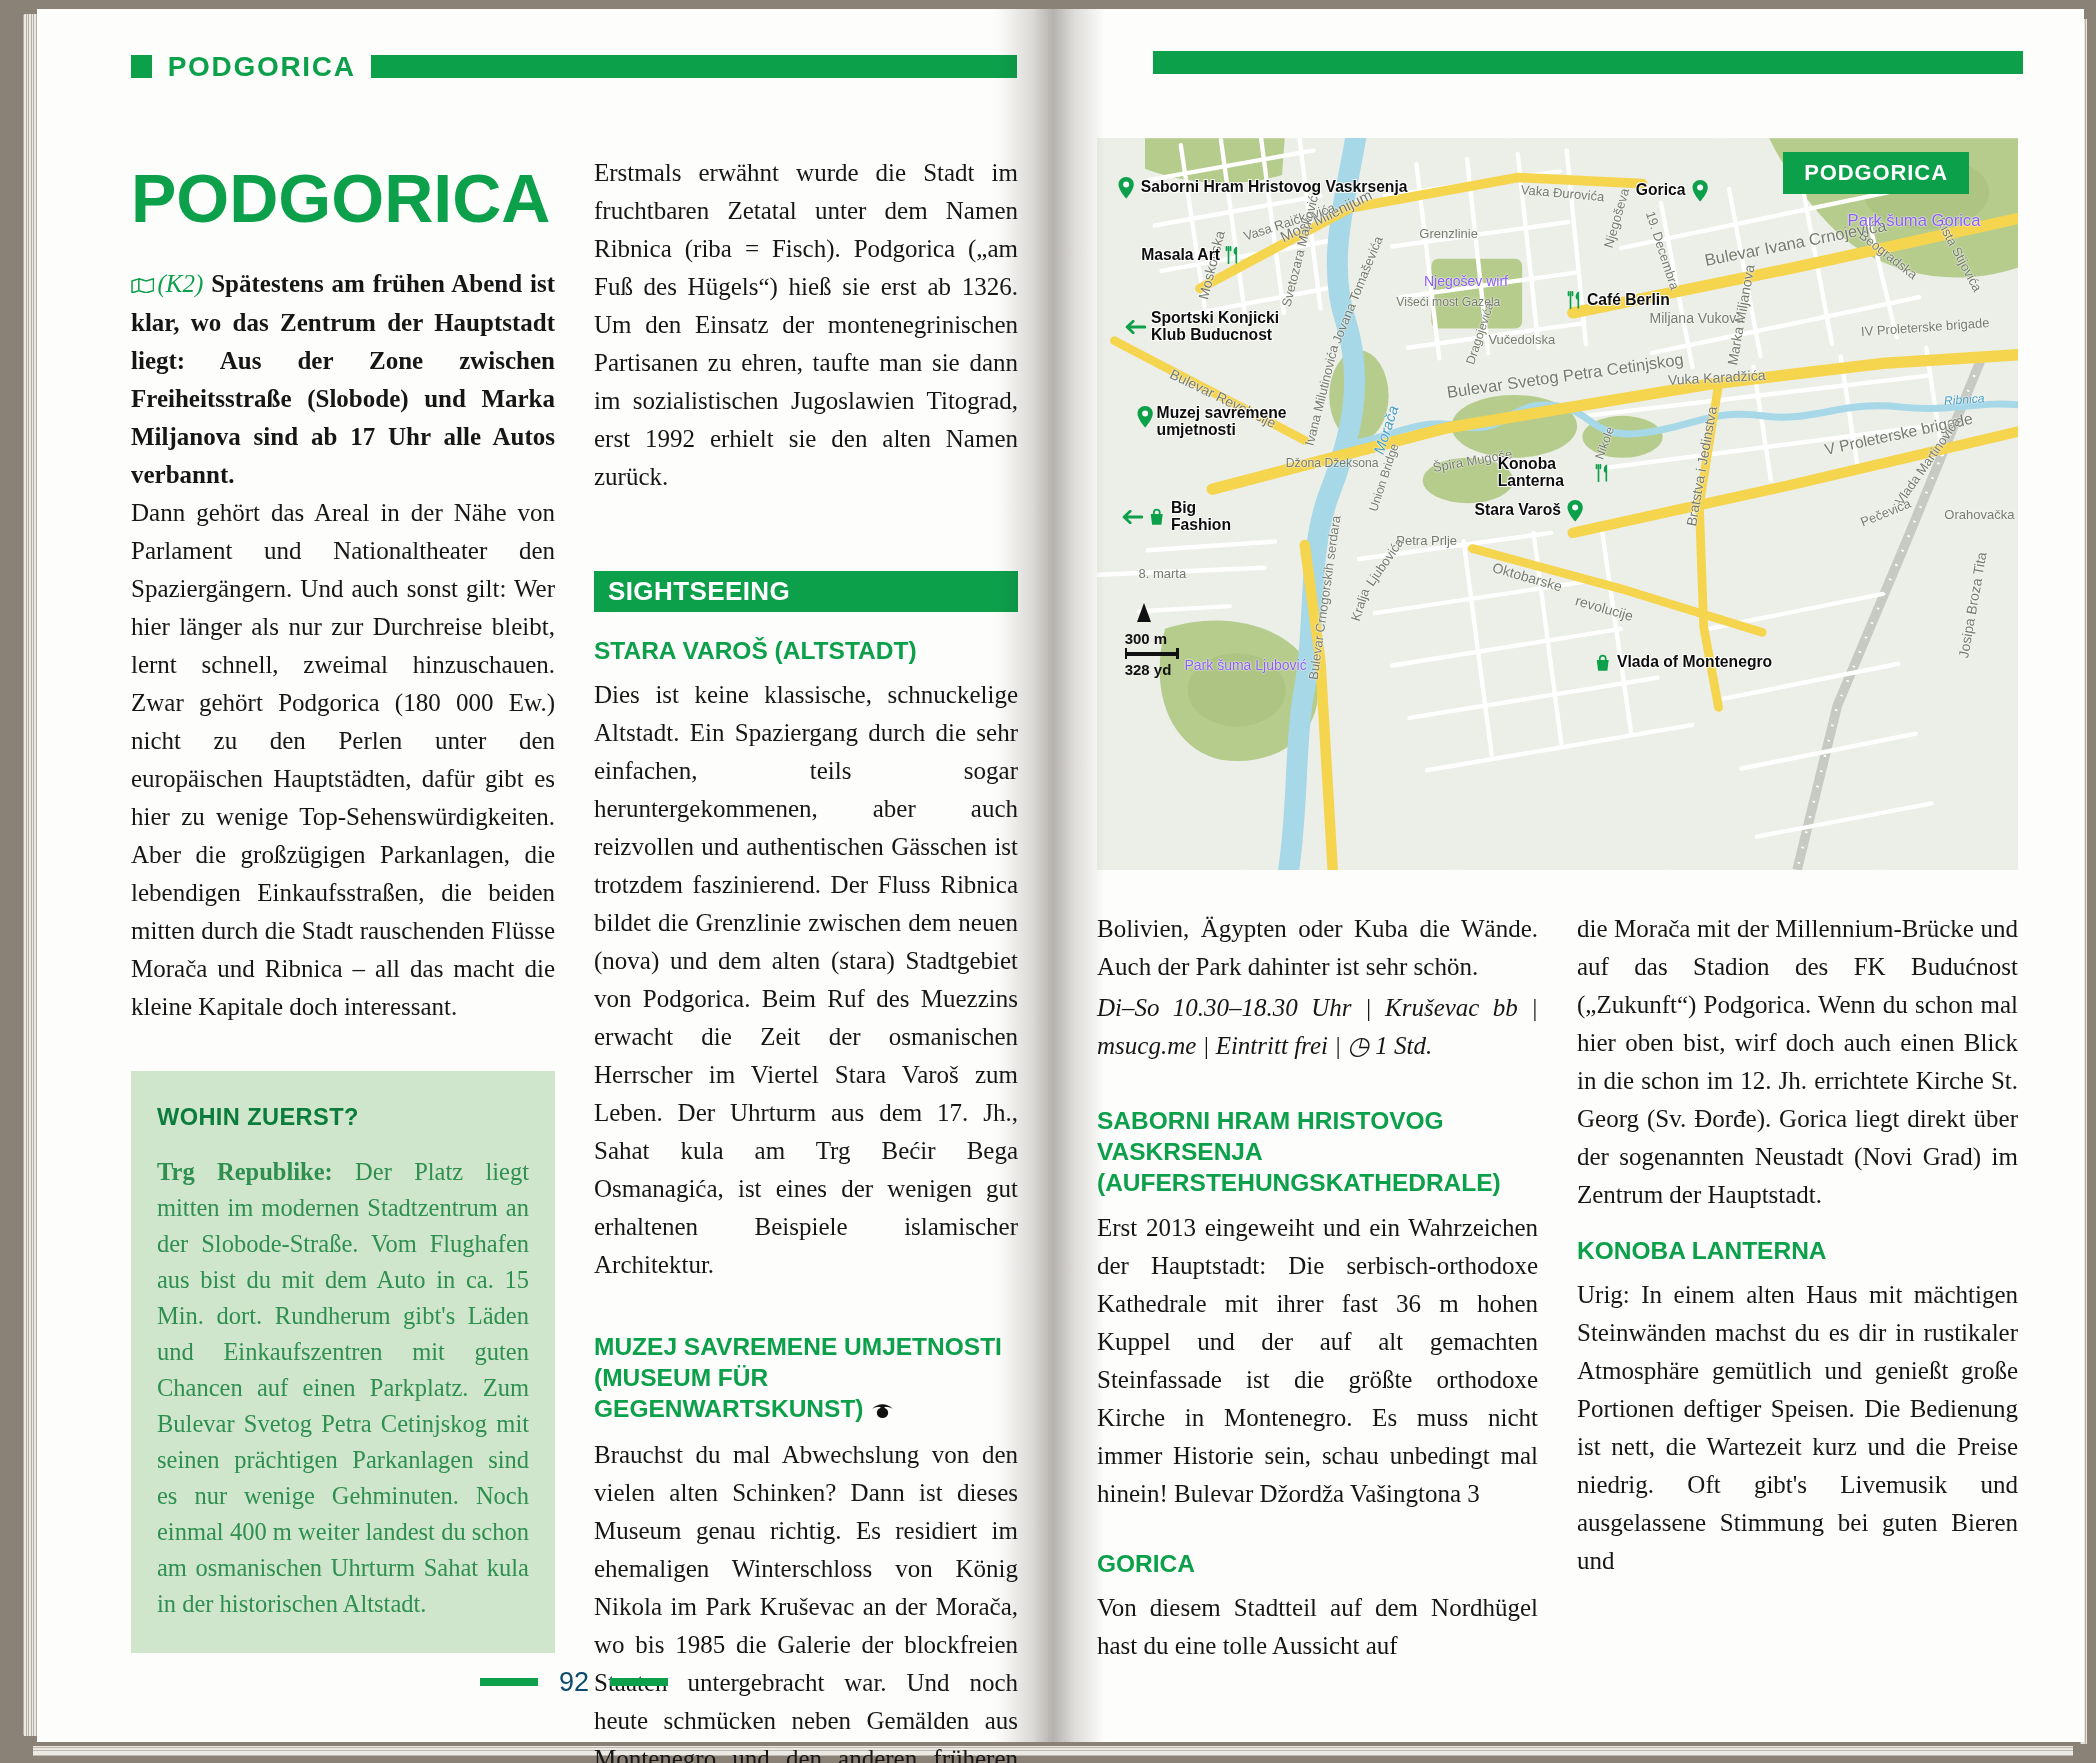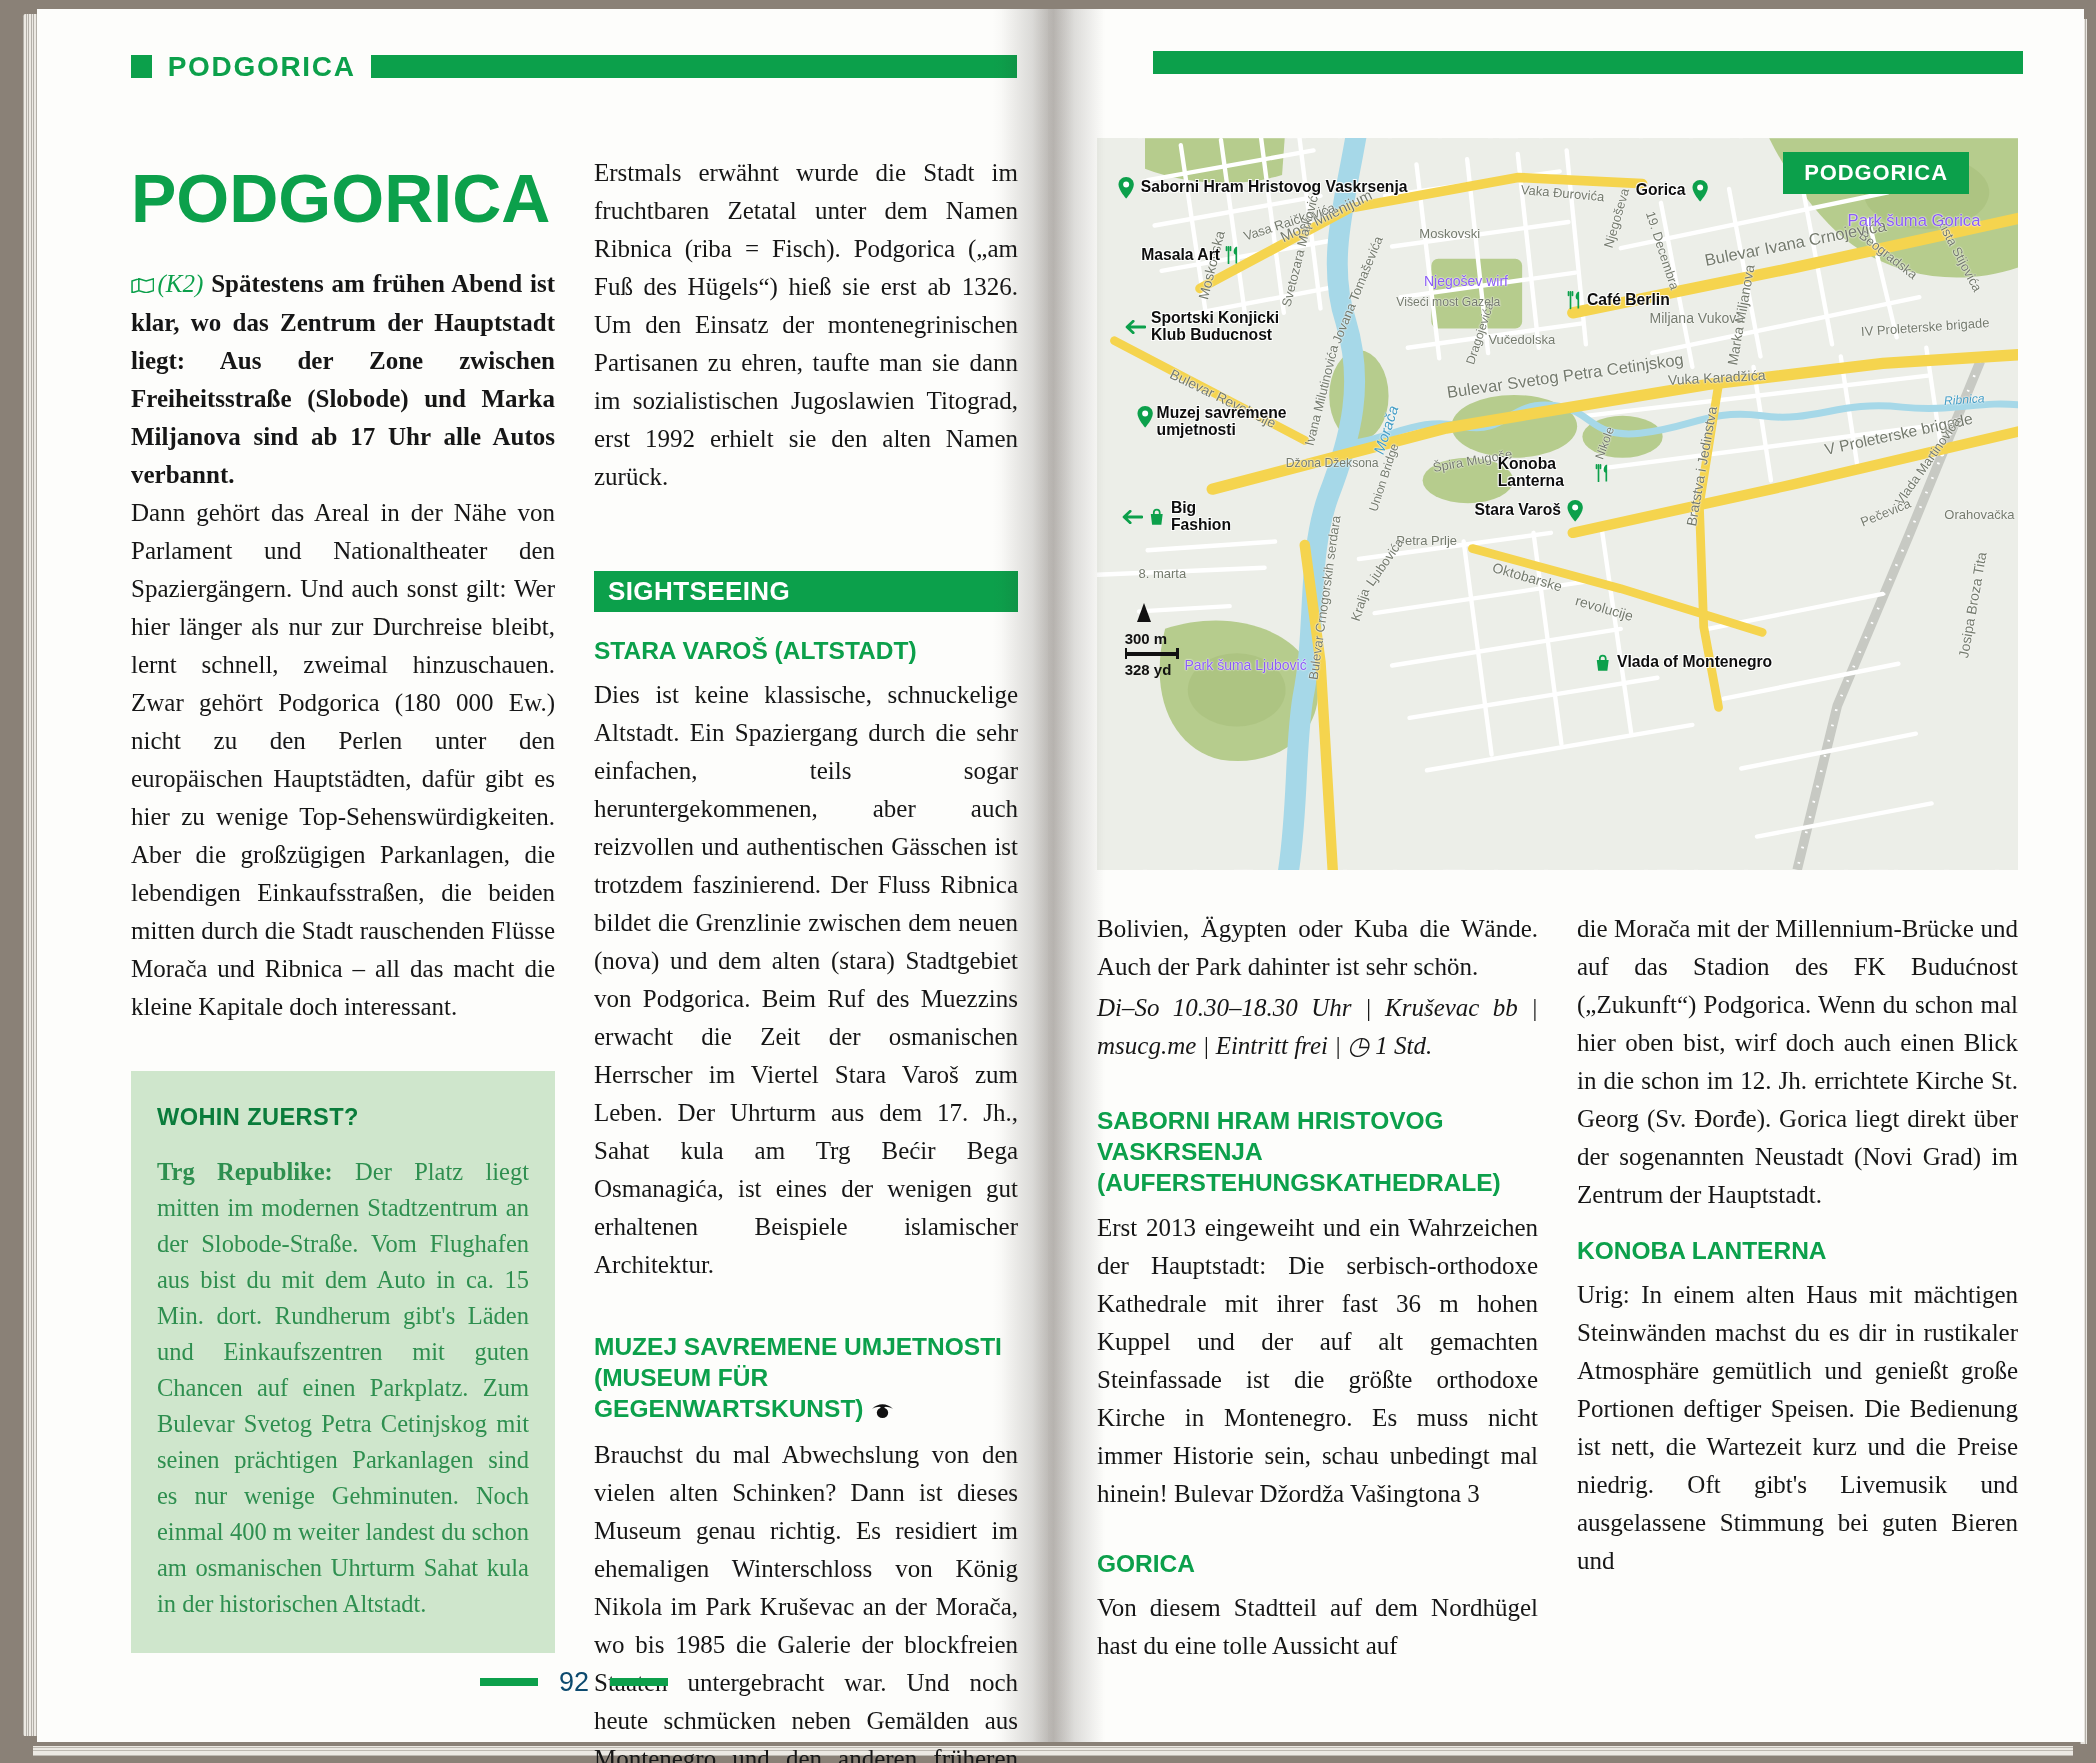--- a/index.html
+++ b/index.html
@@ -251,21 +251,21 @@
       <div class="map-labels">
           <div class="street" style="left: 20%; top: 12.5%; font-size: 15px; transform: rotate(-26deg);">Most Milenijum</div>
           <div class="street" style="left: 11.5%; top: 21%; transform: rotate(-76deg);">Moskovska</div>
           <div class="street" style="left: 16%; top: 12.5%; font-size: 13px; transform: rotate(-18deg);">Vasa Raičkovića</div>
           <div class="street" style="left: 20.5%; top: 22%; font-size: 13px; transform: rotate(-76deg);">Svetozara Markovića</div>
           <div class="street" style="left: 26%; top: 27%; font-size: 13px; transform: rotate(-68deg);">Jovana Tomaševića</div>
           <div class="street" style="left: 46%; top: 6%; font-size: 13px; transform: rotate(5deg);">Vaka Đurovića</div>
           <div class="street" style="left: 60%; top: 9%; font-size: 13px; transform: rotate(72deg);">19. Decembra</div>
           <div class="street" style="left: 83%; top: 12%; font-size: 13px; transform: rotate(38deg);">Beogradska</div>
           <div class="street" style="left: 91.5%; top: 10%; font-size: 13px; transform: rotate(62deg);">Rista Stijovića</div>
-          <div class="street" style="left: 35%; top: 12%; font-size: 13px;">Moskovski</div>
+          <div class="street" style="left: 35%; top: 12%; font-size: 13px;">Grenzlinie</div>
           <div class="street" style="left: 55.5%; top: 14%; font-size: 13px; transform: rotate(-74deg);">Njegoševa</div>
           <div class="street" style="left: 66%; top: 15.5%; font-size: 16.6px; transform: rotate(-11deg);">Bulevar Ivana Crnojevića</div>
           <div class="street" style="left: 60%; top: 23.5%; font-size: 14px;">Miljana Vukova</div>
           <div class="street" style="left: 83%; top: 25.5%; font-size: 13px; transform: rotate(-4deg);">IV Proleterske brigade</div>
           <div class="street" style="left: 42.5%; top: 26.5%; font-size: 13px;">Vučedolska</div>
           <div class="street" style="left: 32.5%; top: 21.5%; font-size: 12.2px;">Višeći most Gazela</div>
           <div class="street" style="left: 69%; top: 30%; font-size: 14px; transform: rotate(-80deg);">Marka Miljanova</div>
           <div class="street" style="left: 40.5%; top: 30%; font-size: 12.2px; transform: rotate(-72deg);">Dragojevića</div>
           <div class="street" style="left: 38%; top: 33.5%; font-size: 16.6px; transform: rotate(-8deg);">Bulevar Svetog Petra Cetinjskog</div>
           <div class="street" style="left: 62%; top: 32%; font-size: 14px; transform: rotate(-3deg);">Vuka Karadžića</div>

